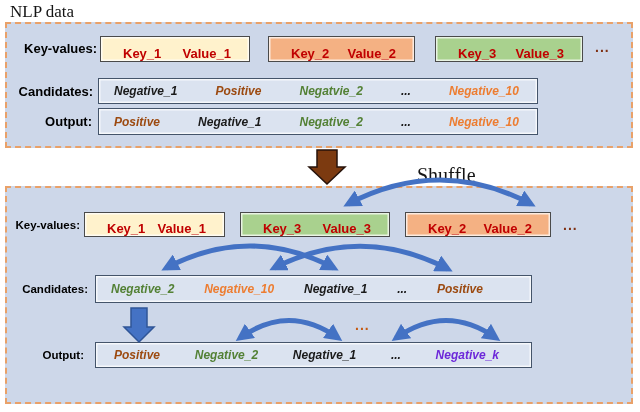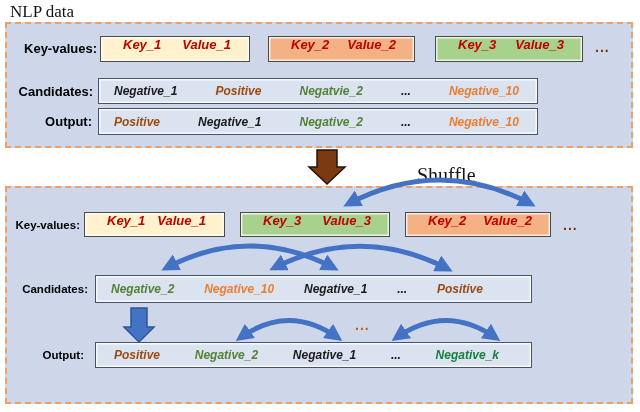--- a/index.html
+++ b/index.html
@@ -4,23 +4,23 @@
 <style>
   html,body{margin:0;padding:0;background:#ffffff;}
   .stage{position:relative;width:640px;height:412px;overflow:hidden;
          font-family:"Liberation Sans",sans-serif;background:#ffffff;}
   .title{position:absolute;font-family:"Liberation Serif",serif;font-size:17px;color:#141414;white-space:nowrap;}
   .panel{position:absolute;background:#cdd7e9;border:2px dashed #e9a169;box-sizing:border-box;}
   .rowlabel{position:absolute;font-weight:bold;font-size:13px;color:#000;text-align:right;white-space:nowrap;}
   .rowlabel.sm{font-size:11.5px;}
   .kvbox{position:absolute;height:26px;border:1.6px solid #4a4a4a;
          box-shadow:inset 0 0 0 1.5px rgba(255,255,255,.75);
-         display:flex;align-items:flex-start;justify-content:space-between;
+         display:flex;align-items:flex-end;justify-content:space-between;
          padding:0 18px 0 22px;box-sizing:border-box;
-         font-style:italic;font-weight:bold;font-size:13px;white-space:nowrap;}
+         font-weight:bold;font-size:13px;white-space:nowrap;}
   .rowbox{position:absolute;border:1.6px solid #44546a;background:#dbe3f0;
           box-shadow:inset 0 0 0 1.5px rgba(255,255,255,.75);
           display:flex;align-items:center;justify-content:space-between;
           box-sizing:border-box;font-style:italic;font-weight:bold;font-size:12px;white-space:nowrap;}
   .rowbox span{display:inline-block;}
   .dots{position:absolute;font-weight:bold;font-size:14px;letter-spacing:1px;white-space:nowrap;}
   .shuffle-label{position:absolute;font-family:"Liberation Serif",serif;font-size:20px;color:#141414;}
   svg.overlay{position:absolute;left:0;top:0;width:640px;height:412px;pointer-events:none;z-index:10;}
 </style>
 </head>
@@ -93,21 +93,21 @@
   </div>
 
   <div class="dots" style="left: 355px; top: 317px; color: rgb(197, 90, 17);">...</div>
 
   <div class="rowlabel sm" style="left:0px;top:349px;width:84px;">Output:</div>
   <div class="rowbox" style="left:95px;top:342px;width:437px;height:26px;padding:0 32px 0 18px;">
     <span style="color: rgb(156, 74, 16);">Positive</span>
     <span style="color: rgb(83, 129, 53);">Negative_2</span>
     <span style="color: rgb(26, 26, 26);">Negative_1</span>
     <span style="color: rgb(26, 26, 26);">...</span>
-    <span style="color: #15803d;">Negative_k</span>
+    <span style="color: #6d28d9;">Negative_k</span>
   </div>
 
   <svg class="overlay" viewBox="0 0 640 412">
     <defs>
       <marker id="ah" viewBox="0 0 10 10" refX="7" refY="5" markerWidth="3.5" markerHeight="3.5" orient="auto-start-reverse">
         <path d="M0,0 L10,5 L0,10 z" fill="#4472c4"></path>
       </marker>
     </defs>
 
     <polygon points="317,150 337,150 337,167 345,167 327,184 309,167 317,167" stroke="#26120a" stroke-width="1.5" fill="#7c3a10"></polygon>

